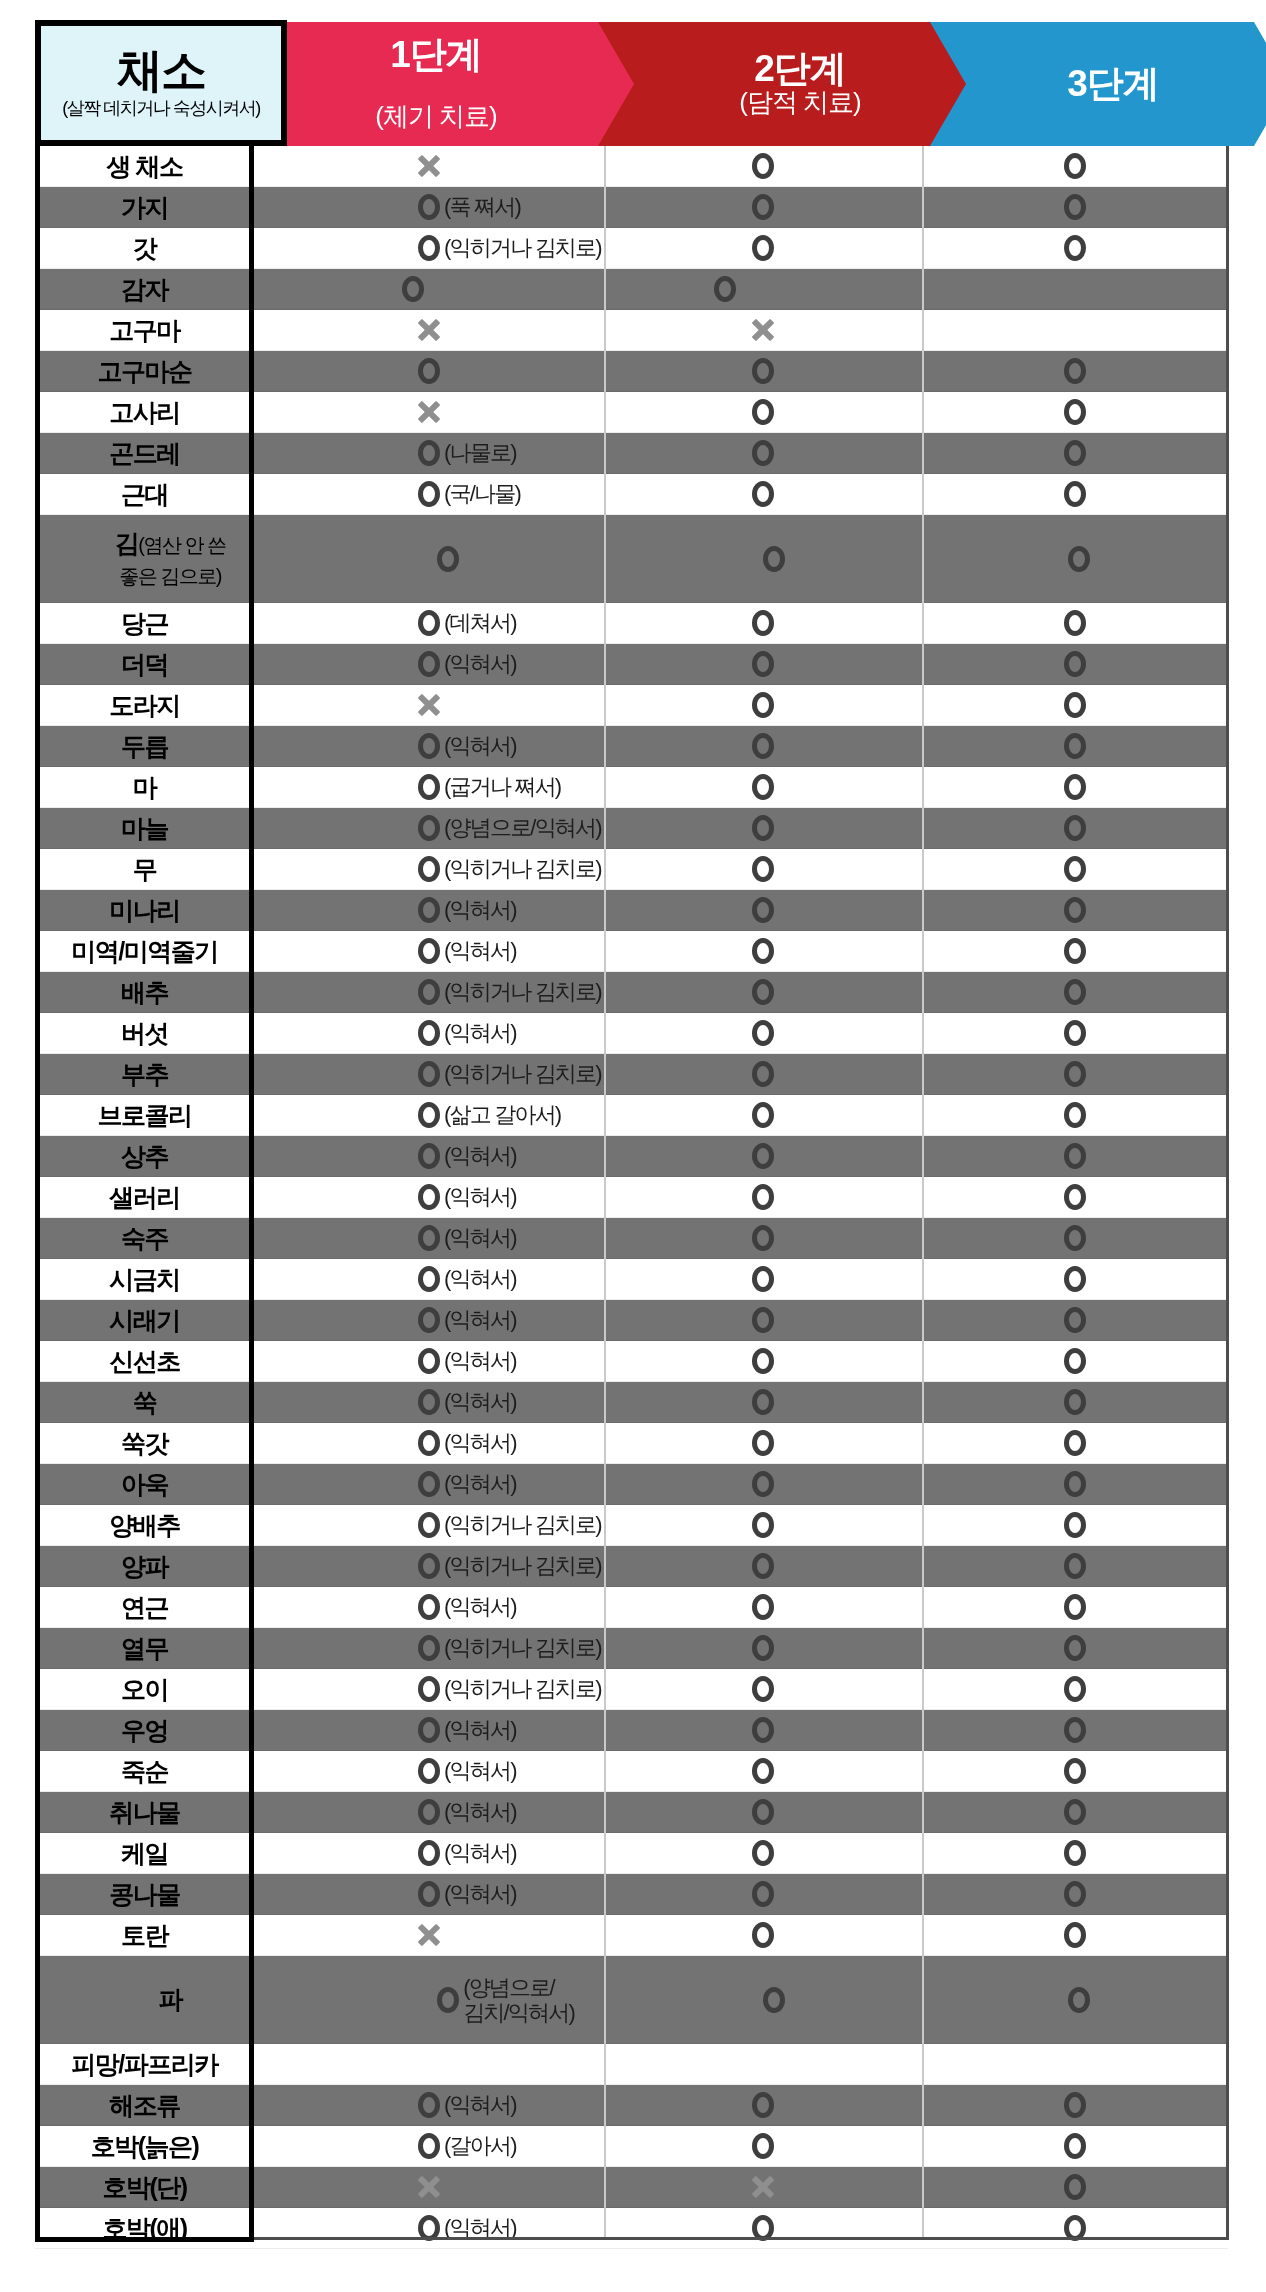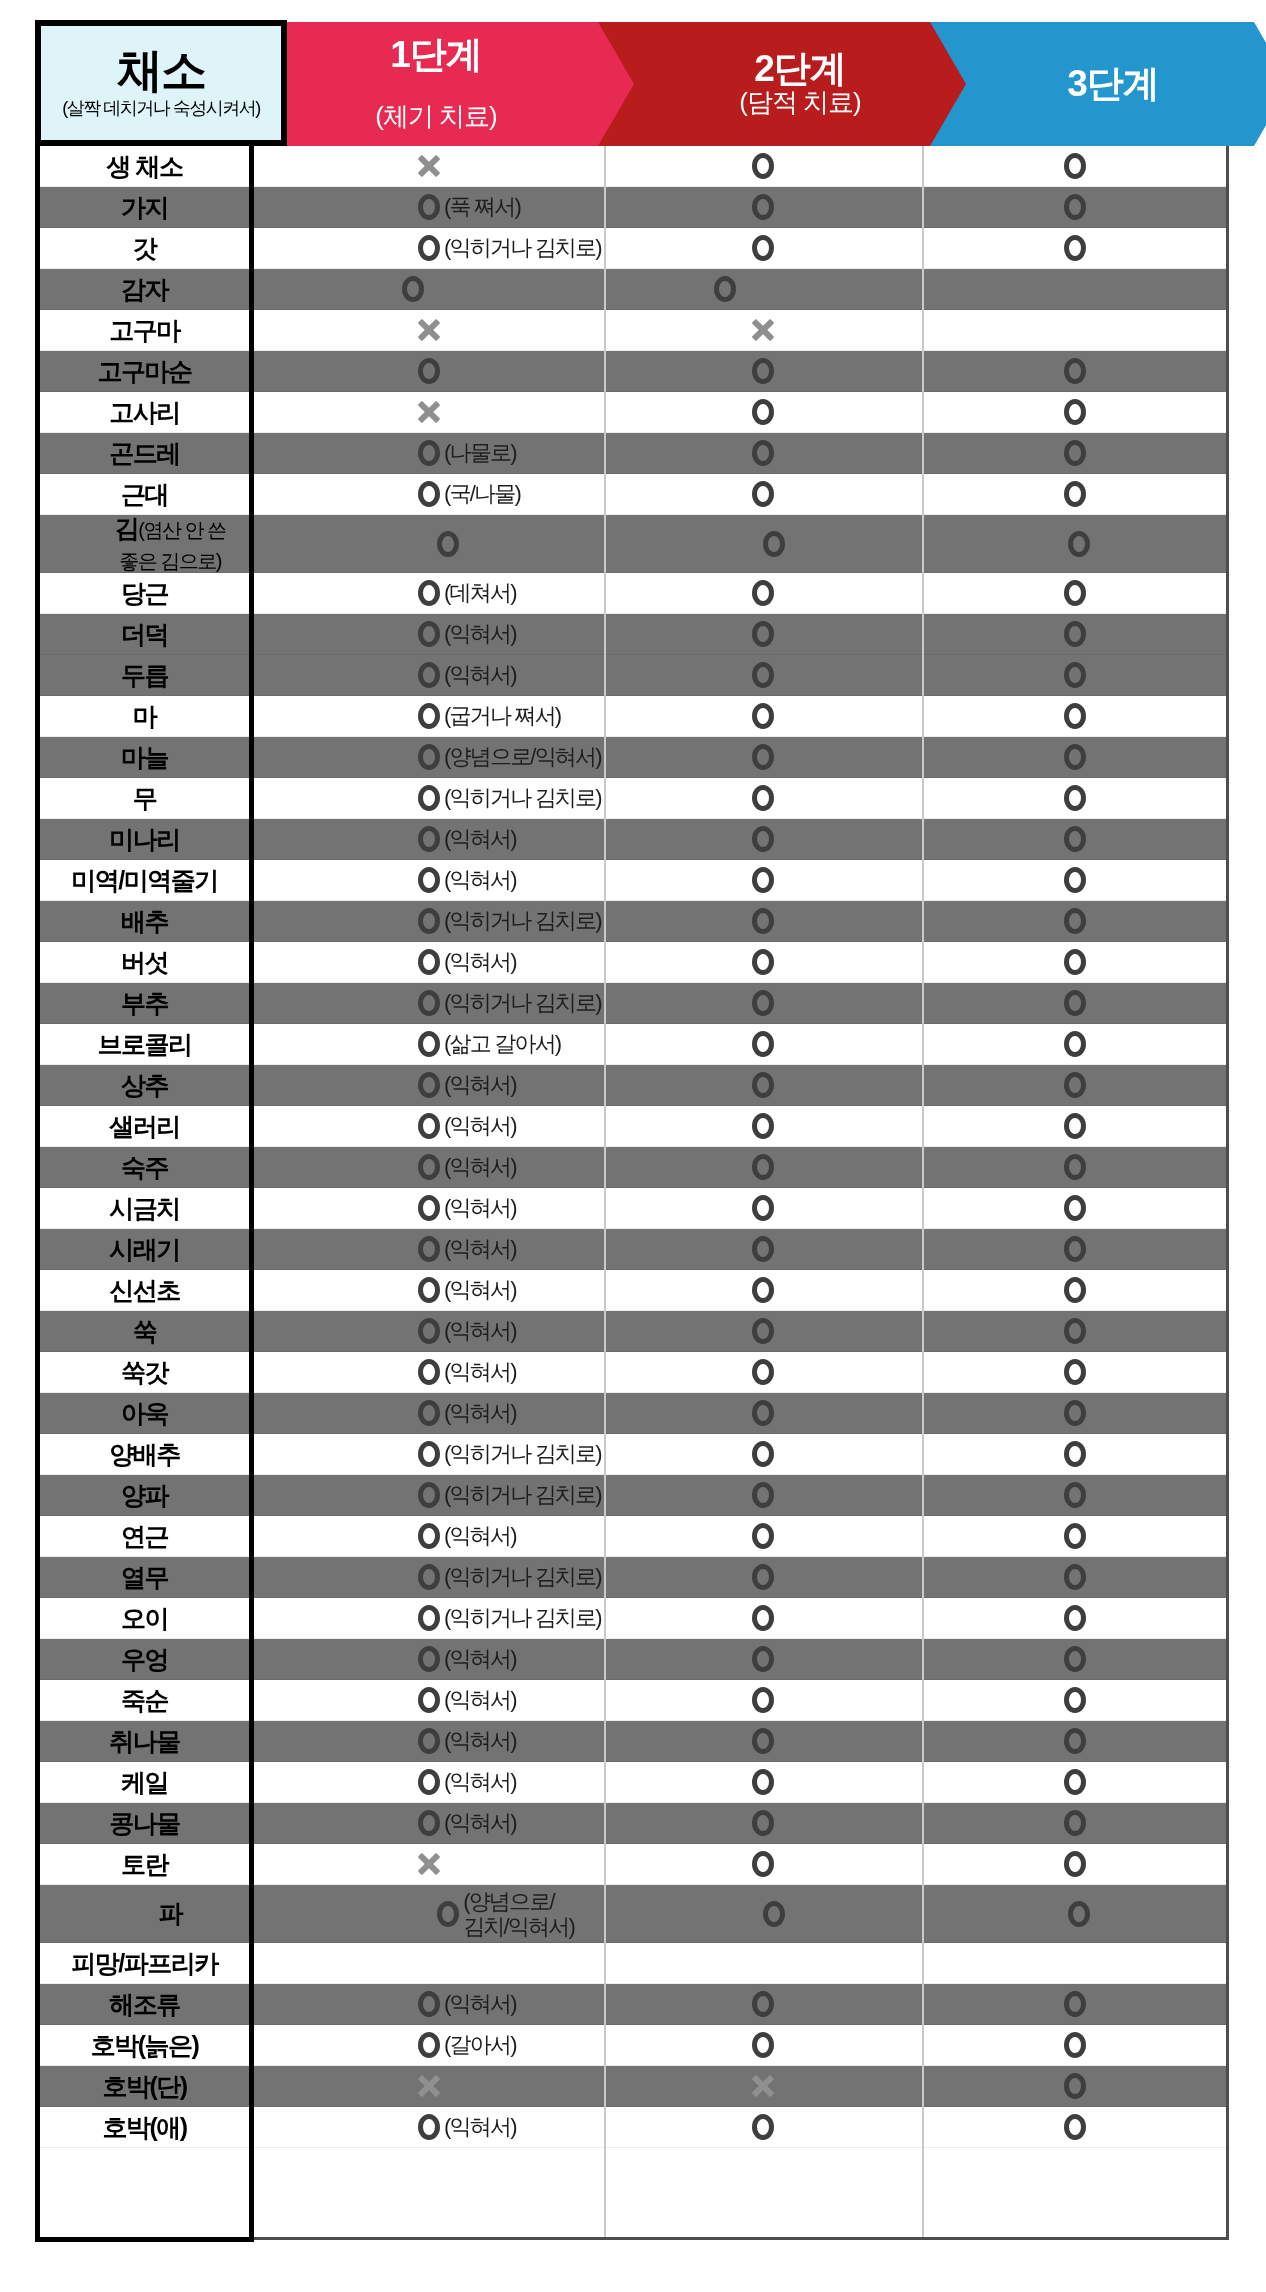--- a/index.html
+++ b/index.html
@@ -18,21 +18,21 @@
     position:absolute; left:35px; top:20px; width:252px; height:126px; box-sizing:border-box;
     border:6px solid #000; background:#def4f9; z-index:2;
     display:flex; flex-direction:column; align-items:center; justify-content:center;
   }
   .cheso-box .c-title { font-size:46px; font-weight:bold; color:#000; line-height:1; letter-spacing:-2px; }
   .cheso-box .c-sub   { font-size:18px; color:#000; letter-spacing:-1.5px; margin-top:3px; white-space:nowrap; }
   
   #rows { position:absolute; left:35px; top:146px; width:1193px; z-index:0; }
   .row { display:flex; height:41px; background:#fff; border-bottom:1px solid rgba(0,0,0,0.07); box-sizing:border-box; }
   .row.shaded { background:#737373; }
-  .row.tall { height:58px;padding-left:28px; }
+  .row.tall { height:88px;padding-left:28px; }
   .cell { position:relative; box-sizing:border-box; }
   .cell.name  { width:219px; display:flex; align-items:center; justify-content:center; text-align:center;
                 font-size:25px; font-weight:bold; color:#000; letter-spacing:-1.5px; padding:0 12px; }
   .cell.name .nm-sub { font-weight:normal; font-size:20px; letter-spacing:-1.5px; white-space:pre-line; }
   .cell.c1 { width:350px; }
   .cell.c2 { width:318px; }
   .cell.c3 { width:306px; }
   .ring { position:absolute; left:50%; top:50%; transform:translate(-50%,-50%);
           width:12px; height:16px; border:5px solid #3e3e3e; border-radius:50%; }
   .xmark { position:absolute; left:50%; top:50%; transform:translate(-50%,-50%); width:26px; height:26px; }
@@ -236,20 +236,34 @@
           <span class="ring"></span>
           <span class="note">(익혀서)</span>
         </div>
         <div class="cell c2">
           <span class="ring"></span>
         </div>
         <div class="cell c3">
           <span class="ring"></span>
         </div>
       </div>
+      <div class="row">
+        <div class="cell name">
+          <span>도라지</span>
+        </div>
+        <div class="cell c1">
+          <span class="xmark"></span>
+        </div>
+        <div class="cell c2">
+          <span class="ring"></span>
+        </div>
+        <div class="cell c3">
+          <span class="ring"></span>
+        </div>
+      </div>
       <div class="row shaded">
         <div class="cell name">
           <span>두릅</span>
         </div>
         <div class="cell c1">
           <span class="ring"></span>
           <span class="note">(익혀서)</span>
         </div>
         <div class="cell c2">
           <span class="ring"></span>

